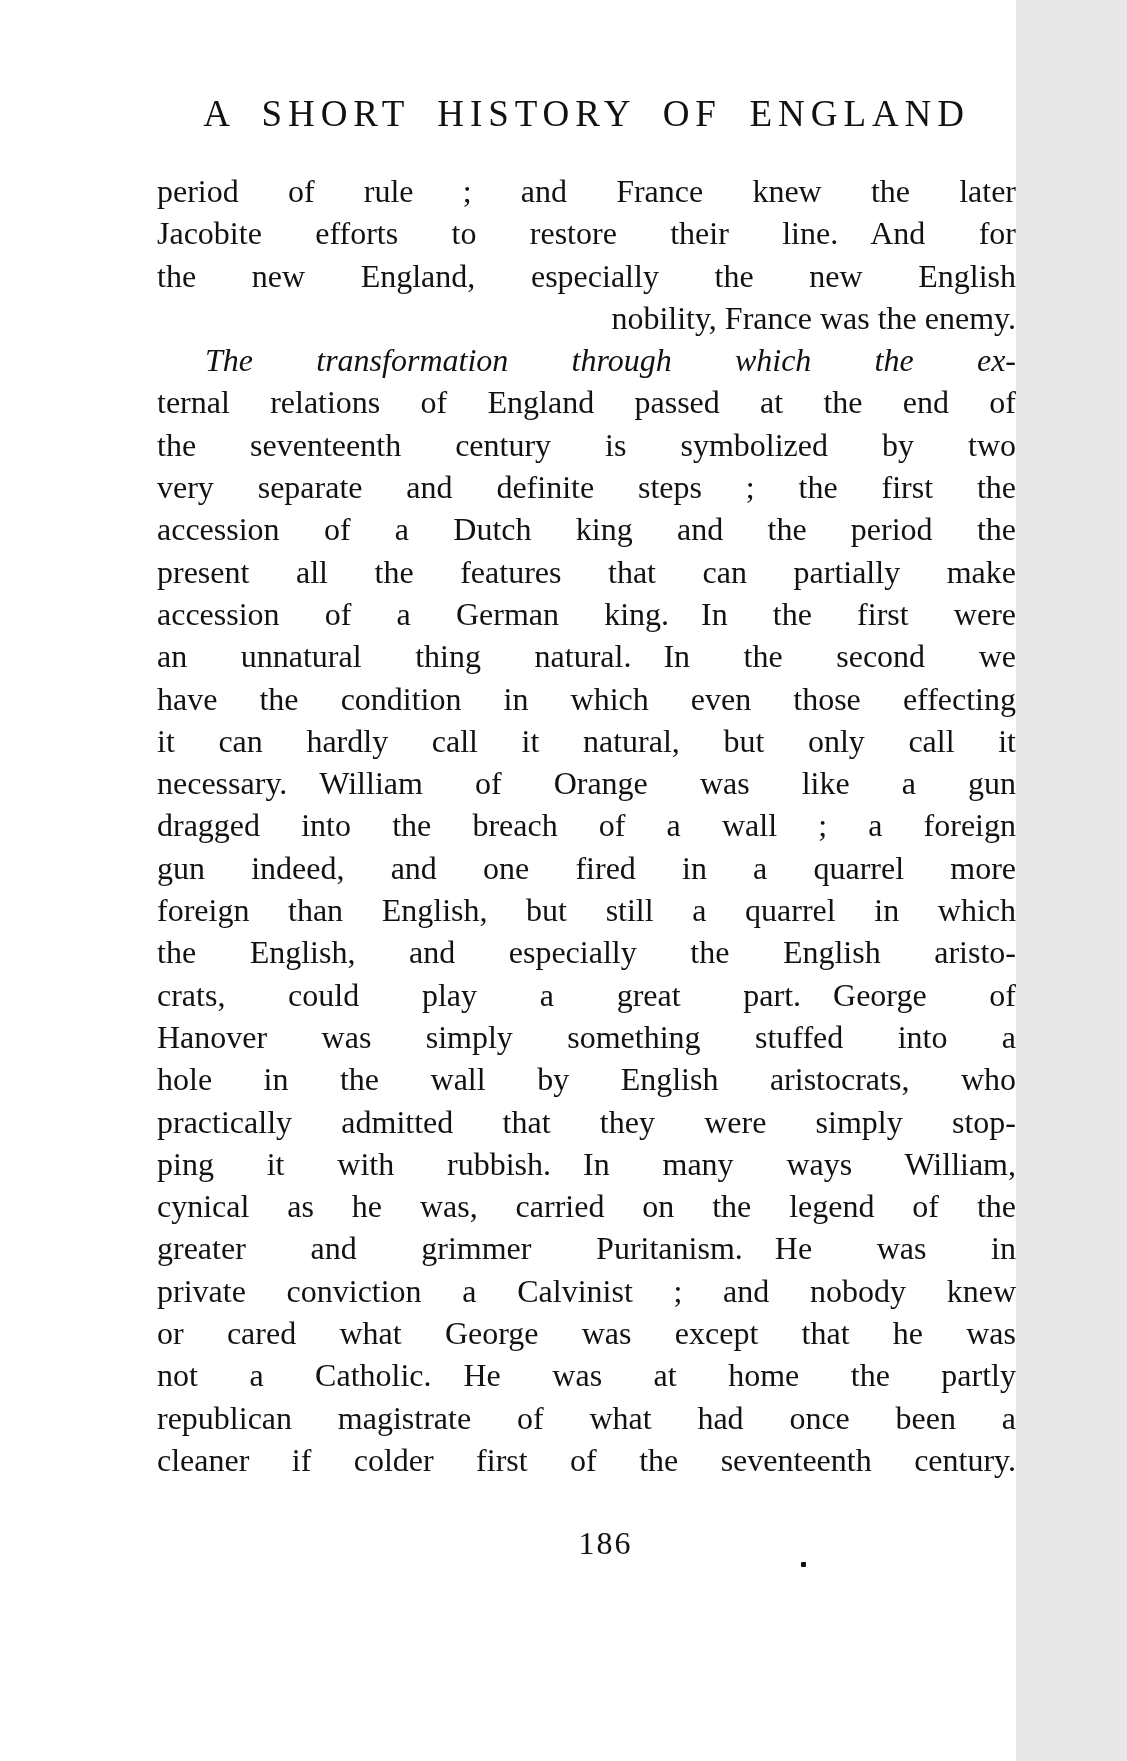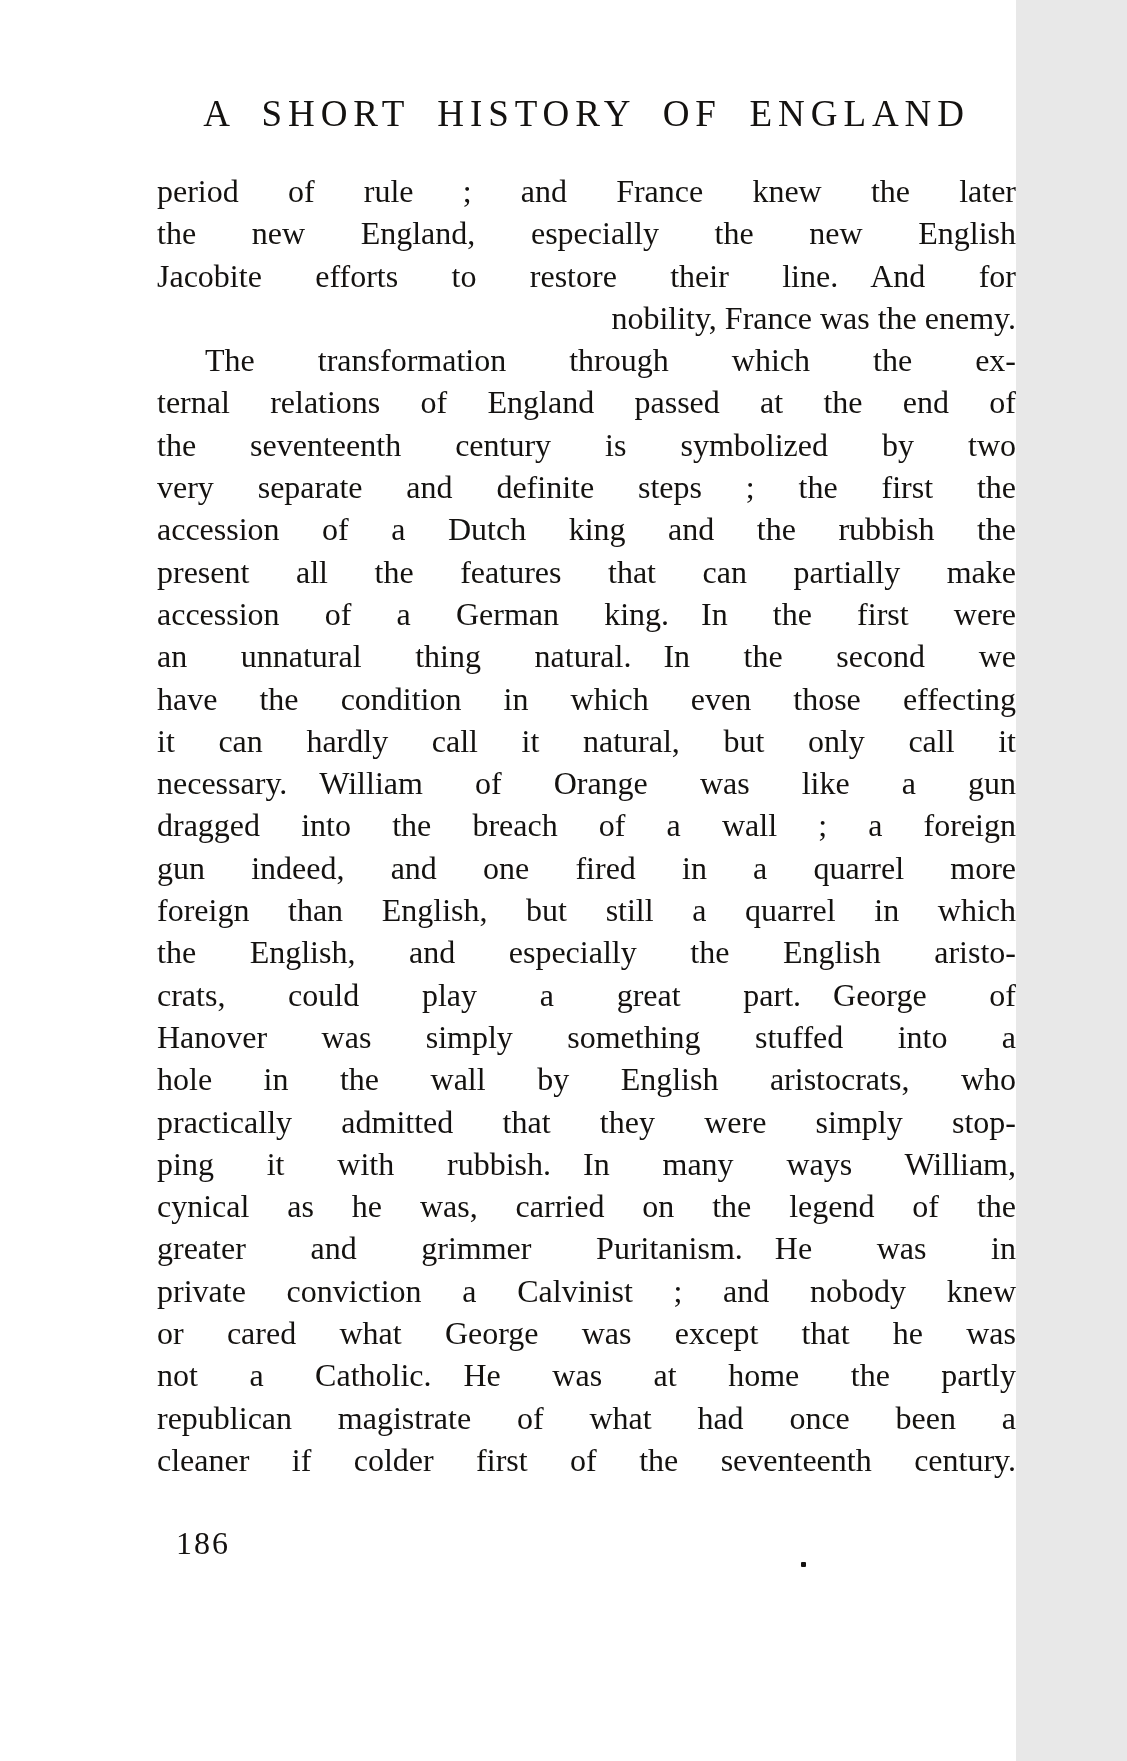--- a/index.html
+++ b/index.html
@@ -21,26 +21,26 @@
     white-space:nowrap;
   }
   .body{
     position:absolute;
     left:157px;top:170px;width:859px;
     font-size:32px;
     line-height:42.3px;
   }
   .line{width:859px;text-align:right;}
   .line.j{text-align:justify;text-align-last:justify;}
-  .line.ind{text-indent:48px;}
+  .line.ind{text-indent:48px;font-style:italic;}
   .pagenum{
     position:absolute;
     left:157px;top:1526px;width:859px;
     font-size:32px;line-height:34px;
-    text-align:left;
+    text-align:center;
   }
   .pagenum span{position:relative;left:19px;letter-spacing:2px;}
   .ink-dot{
     position:absolute;width:5px;height:5px;border-radius:1px;
     background:var(--ink,#141210);
   }
   .ink-mark{
     position:absolute;width:9px;height:3px;
     background:var(--ink,#141210);
     transform:rotate(42deg);
@@ -54,28 +54,28 @@
     background:#0a0a0a;
   }
 </style>
 </head>
 <body>
 
 <div class="page" style="--ink: #141210; --paper: #ffffff;">
   <div class="title">A SHORT HISTORY OF ENGLAND</div>
   <div class="body">
       <div class="line j">period of rule ; and France knew the later</div>
+      <div class="line j">Jacobite efforts to restore their line. And for</div>
       <div class="line j">the new England, especially the new English</div>
-      <div class="line j">Jacobite efforts to restore their line. And for</div>
       <div class="line">nobility, France was the enemy.</div>
       <div class="line j ind">The transformation through which the ex-</div>
       <div class="line j">ternal relations of England passed at the end of</div>
       <div class="line j">the seventeenth century is symbolized by two</div>
       <div class="line j">very separate and definite steps ; the first the</div>
-      <div class="line j">accession of a Dutch king and the rubbish the</div>
+      <div class="line j">accession of a Dutch king and the period the</div>
       <div class="line j">present all the features that can partially make</div>
       <div class="line j">accession of a German king. In the first were</div>
       <div class="line j">an unnatural thing natural. In the second we</div>
       <div class="line j">have the condition in which even those effecting</div>
       <div class="line j">it can hardly call it natural, but only call it</div>
       <div class="line j">necessary. William of Orange was like a gun</div>
       <div class="line j">dragged into the breach of a wall ; a foreign</div>
       <div class="line j">gun indeed, and one fired in a quarrel more</div>
       <div class="line j">foreign than English, but still a quarrel in which</div>
       <div class="line j">the English, and especially the English aristo-</div>

